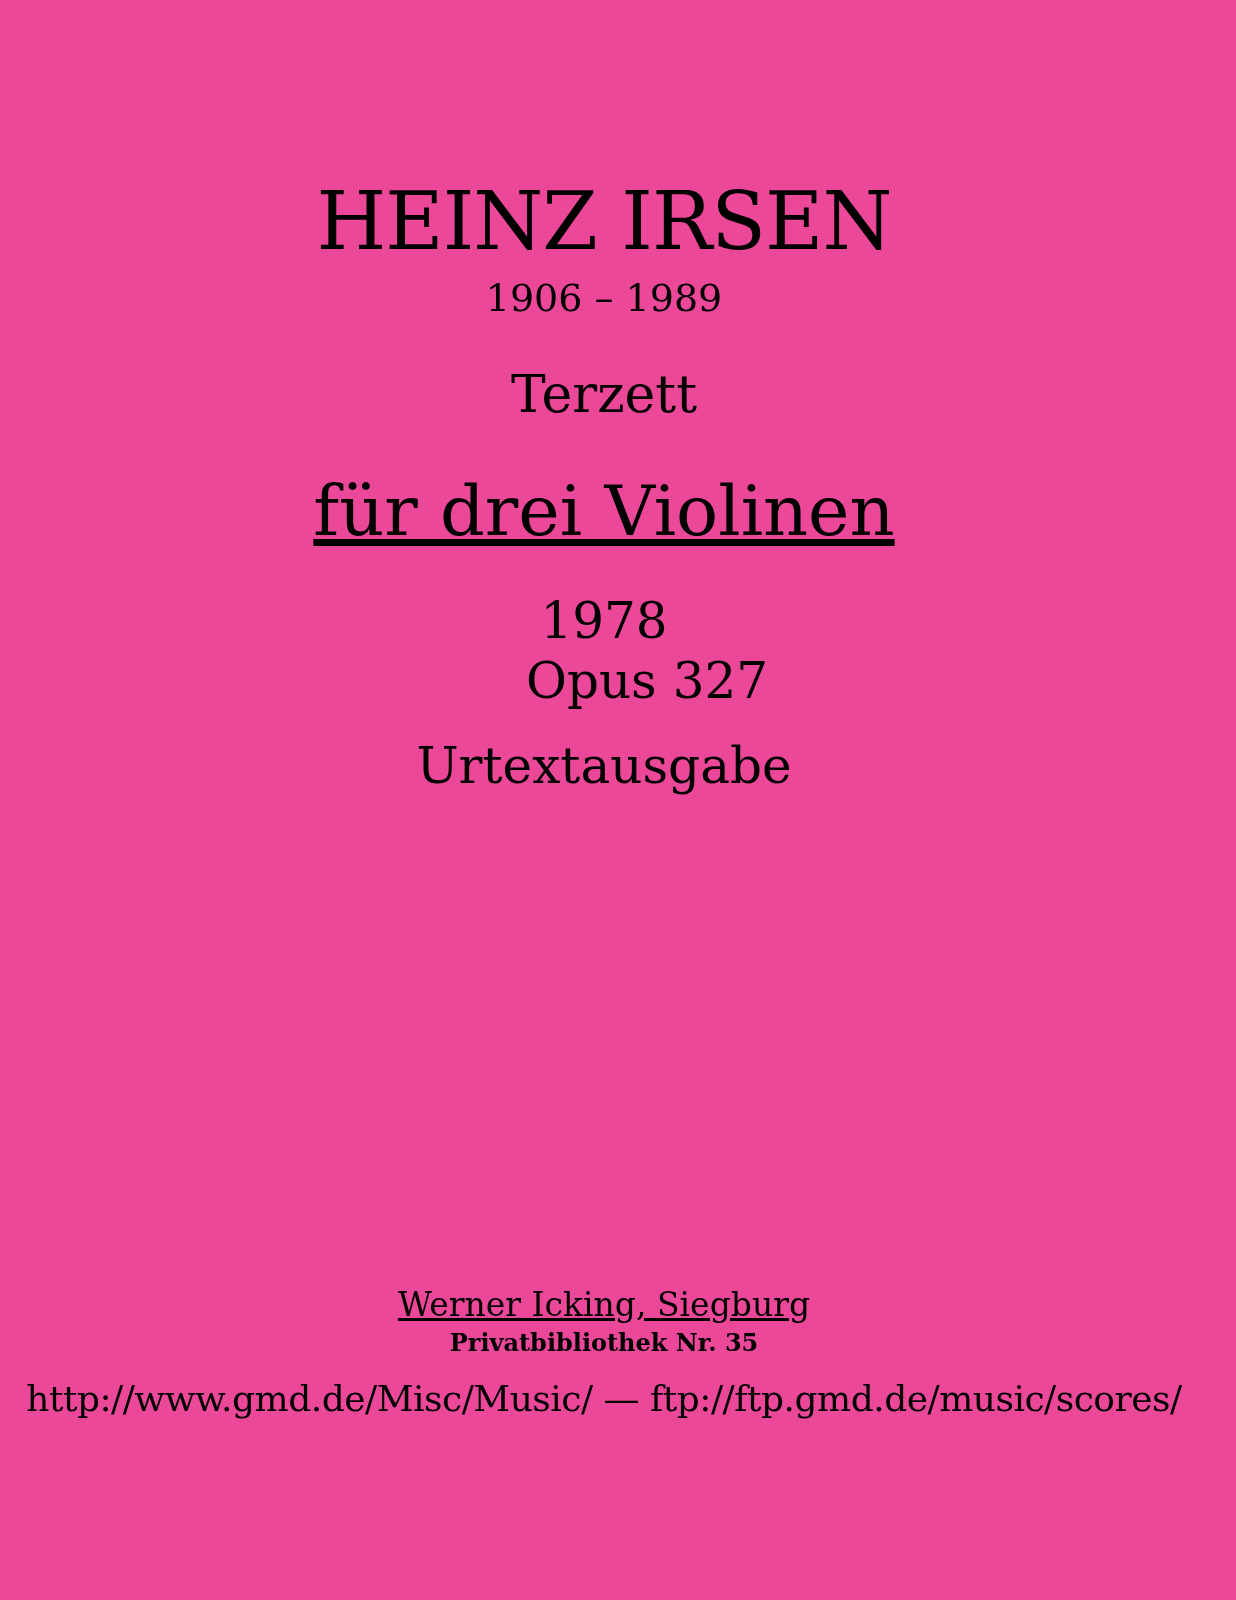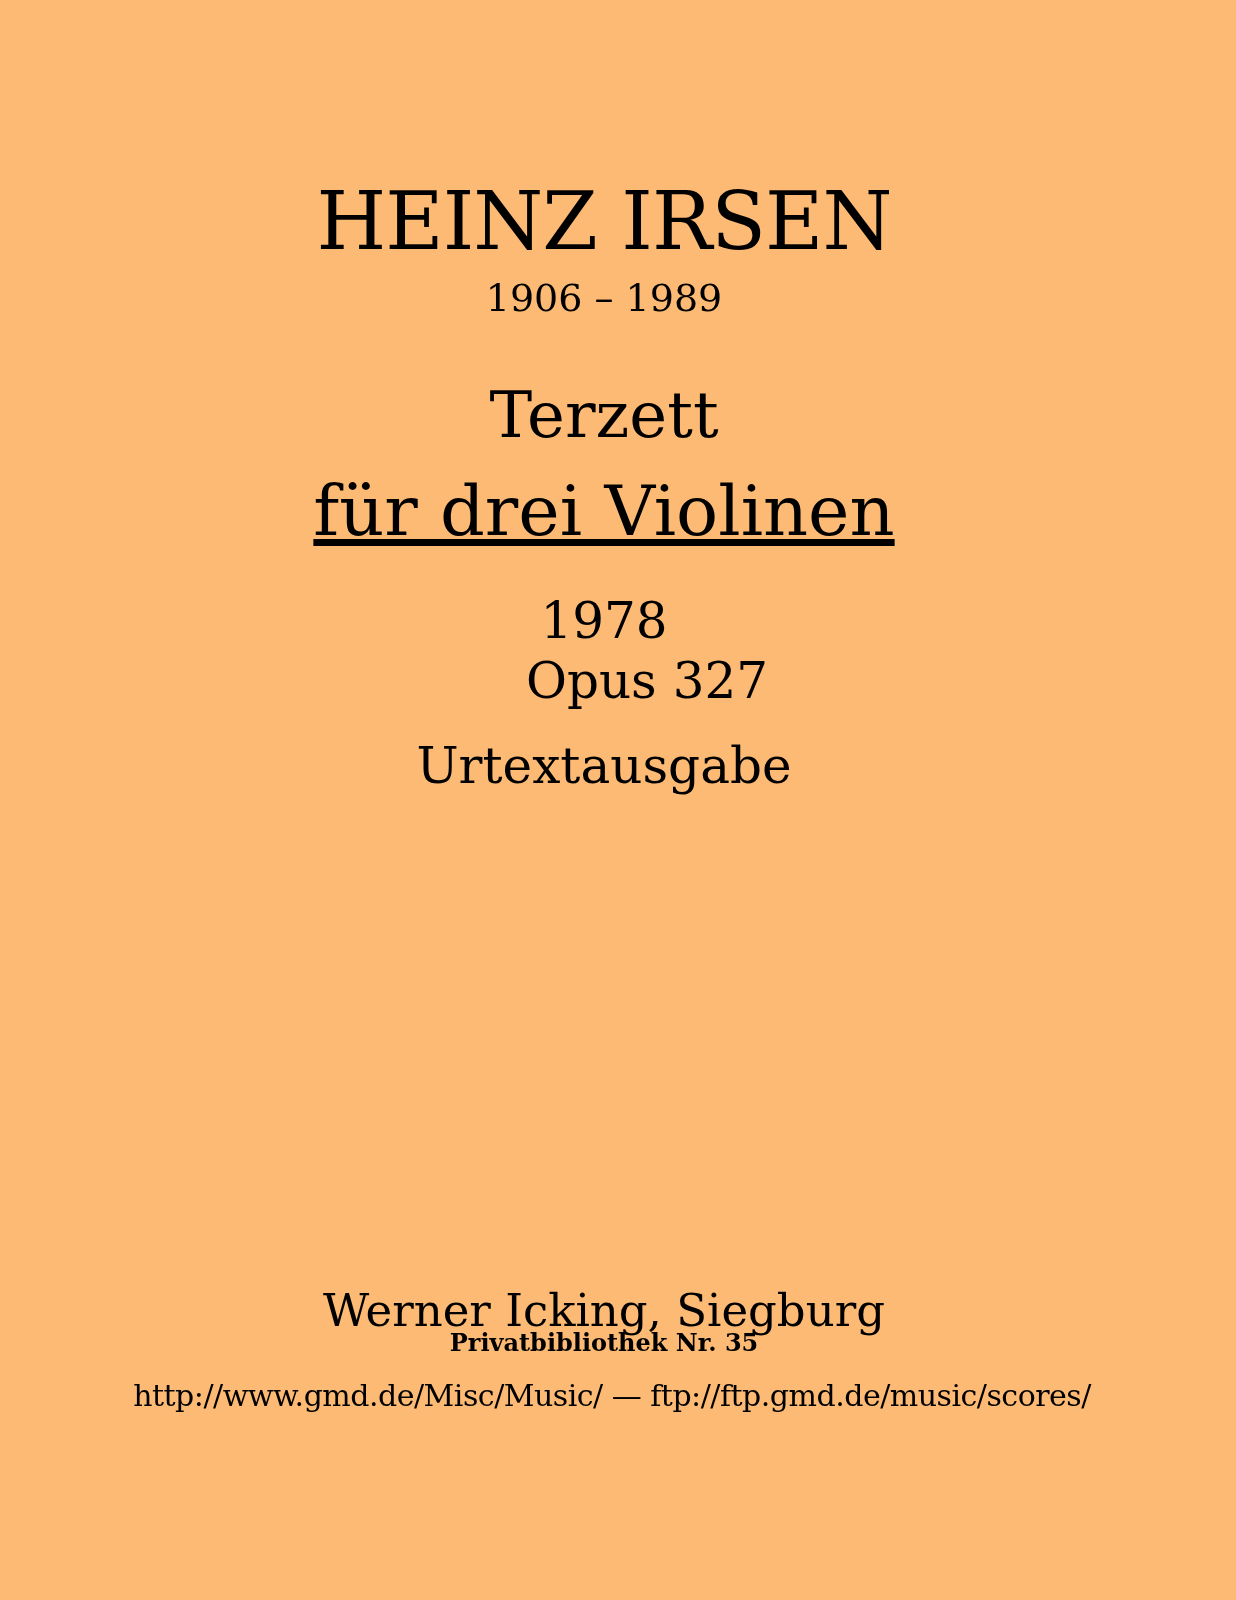--- a/index.html
+++ b/index.html
@@ -4,45 +4,45 @@
 <style>
   html, body {
     margin: 0;
     padding: 0;
     background: #ffffff;
   }
   .page {
     position: relative;
     width: 1236px;
     height: 1600px;
-    background: #fdba74;
+    background: #ec4899;
     color: #000000;
     font-family: "DejaVu Serif", serif;
     overflow: hidden;
   }
   .line {
     position: absolute;
     left: 0;
     width: 1208px;           
     text-align: center;
     line-height: 1;
     white-space: nowrap;
     color: #000000;
   }
   .composer        { top: 182px;  font-size: 80px; letter-spacing: -1px; }
   .life-dates      { top: 279px;  font-size: 38px; }
-  .work-title      { top: 368px;  font-size: 64px; margin-top: 15px; }
+  .work-title      { top: 368px;  font-size: 52px; }
   .work-subtitle   { top: 476px;  font-size: 70px; text-decoration: underline; }
   .year            { top: 596px;  font-size: 50px; }
   .opus            { top: 656px;  font-size: 50px; margin-left: 43px; }
   .edition         { top: 741px;  font-size: 50px; }
   .part-label      { top: 1188px; font-size: 50px; }
-  .publisher       { top: 1288px; font-size: 45px; }
+  .publisher       { top: 1288px; font-size: 33px; text-decoration: underline; }
   .library-ref     { top: 1331px; font-size: 24px; font-weight: bold; }
-  .links           { top: 1381px; font-size: 30px; letter-spacing: -0.5px; margin-left: 8px; }
+  .links           { top: 1381px; font-size: 36px; letter-spacing: -0.5px; }
 </style>
 </head>
 <body>
 
 <div class="page">
 
   <div class="line composer">HEINZ IRSEN</div>
 
   <div class="line life-dates">1906 – 1989</div>
 

